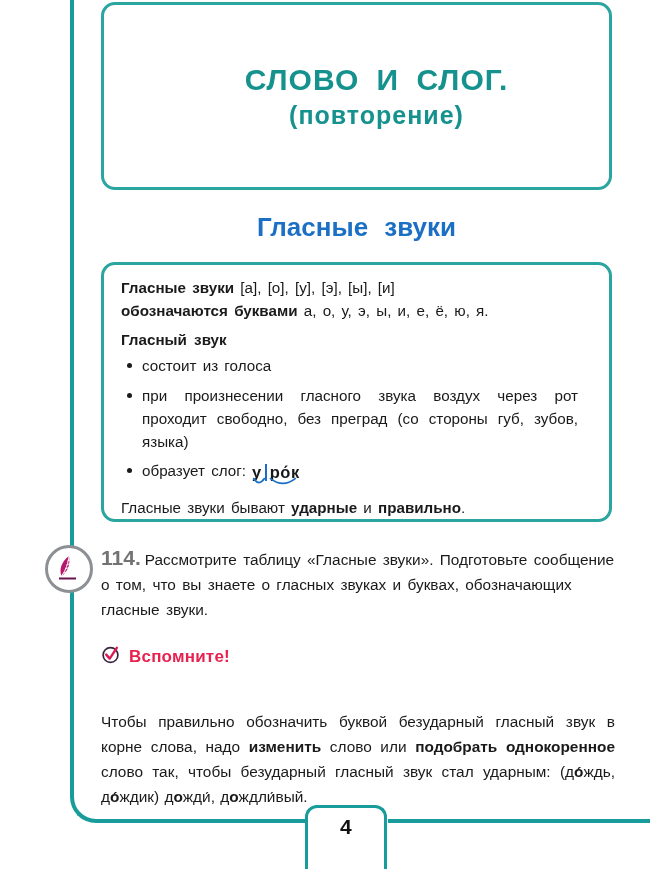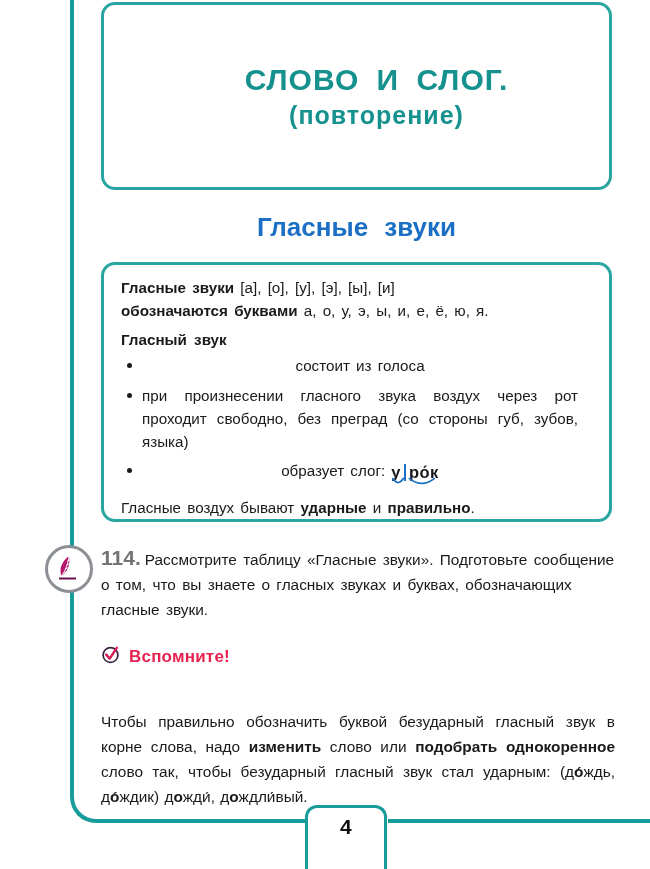--- a/index.html
+++ b/index.html
@@ -146,21 +146,21 @@
     background: #1a1a1a;
     margin: 8px 10px 0 6px;
   }
   .bullet-text {
     flex: 1 1 auto;
     font-size: 15.2px;
     line-height: 1.5;
     text-align: justify;
     word-spacing: 2px;
   }
-  .bullet-text.nojustify { text-align: center; }
+  .bullet-text.nojustify { text-align: left; }
   .closing-line { margin-top: 11px; }
 
   
   .syllable-wrap {
     display: inline-block;
     position: relative;
     margin-left: 6px;
     vertical-align: -2px;
     white-space: nowrap;
   }
@@ -291,21 +291,21 @@
     <span class="bullet-dot"></span>
     <span class="bullet-text nojustify">
       <span>образует  слог:</span><span class="syllable-wrap"><span class="syl-text">у</span><span class="syl-divider"></span><span class="syl-text">ро́к</span><svg class="syl-arcs" viewBox="0 0 54 12">
             <path d="M2 1 Q8 10 14 1" stroke="#1b6fc4" stroke-width="2" fill="none" stroke-linecap="round"></path>
             <path d="M21 1 Q35 12 49 1" stroke="#1b6fc4" stroke-width="2" fill="none" stroke-linecap="round"></path>
           </svg></span>
     </span>
   </div>
 
   <div class="rule-line closing-line">
-    <span>Гласные  воздух  бывают  </span><b>ударные</b><span>  и  </span><b>правильно</b><span>.</span>
+    <span>Гласные  звуки  бывают  </span><b>ударные</b><span>  и  </span><b>правильно</b><span>.</span>
   </div>
 </div>
 
 <div id="quill-badge">
   <svg width="42" height="42" viewBox="0 0 42 42">
     <path d="M21 8 C13 14 11 22 13.5 28 C18 25 23 18 21 8 Z" fill="#b5176b"></path>
     <path d="M21 8 C20.2 15 18 22 13.5 28" stroke="#ffffff" stroke-width="1" fill="none"></path>
     <path d="M19.5 13 L22.5 11.5 M18.5 17 L22 15.5 M17 21 L21 19.5 M15.5 25 L19.5 23.5" stroke="#ffffff" stroke-width="0.9"></path>
     <rect x="11" y="29.5" width="17" height="2" fill="#6a1250"></rect>
   </svg>

